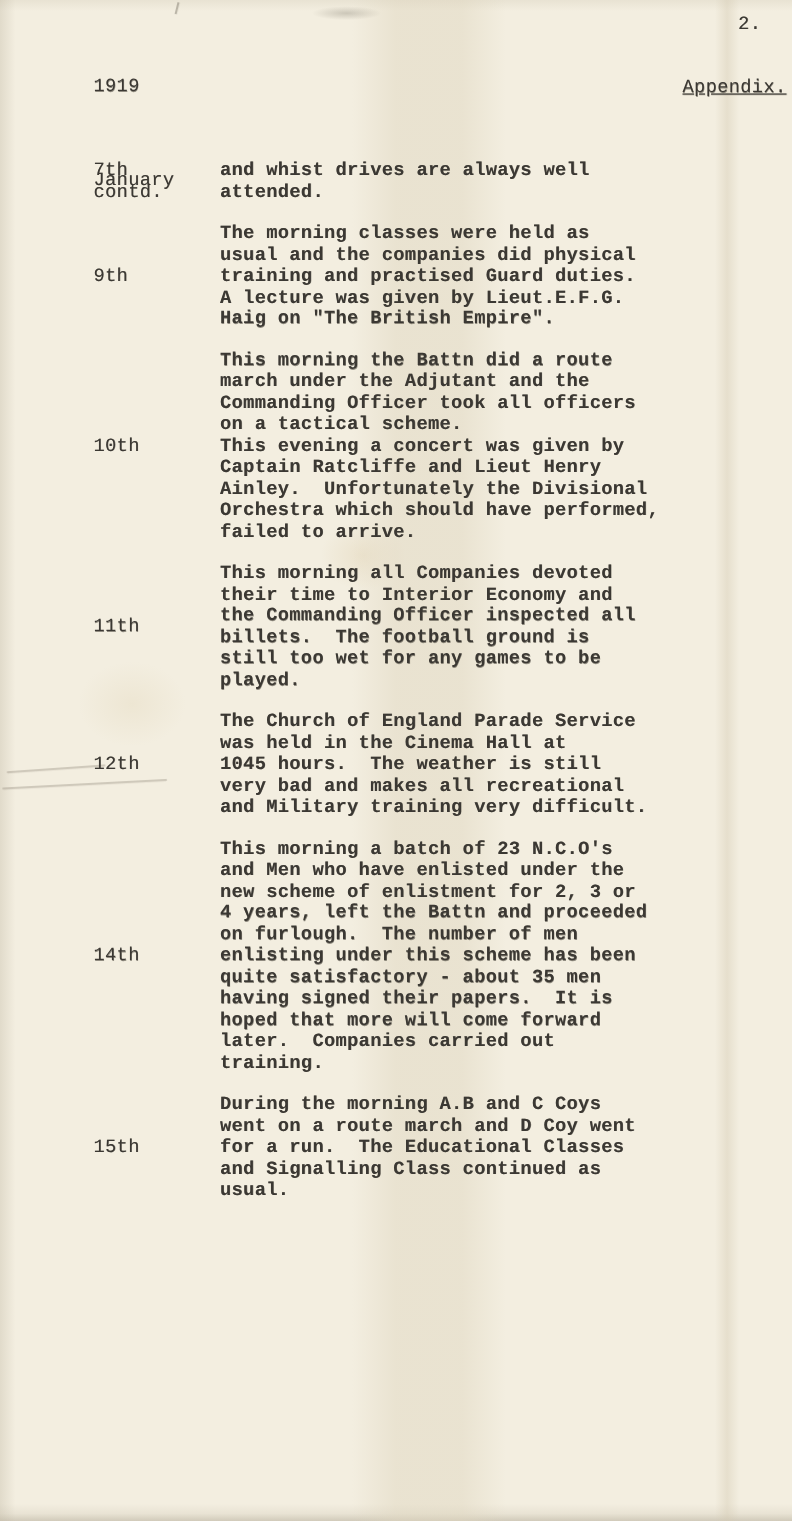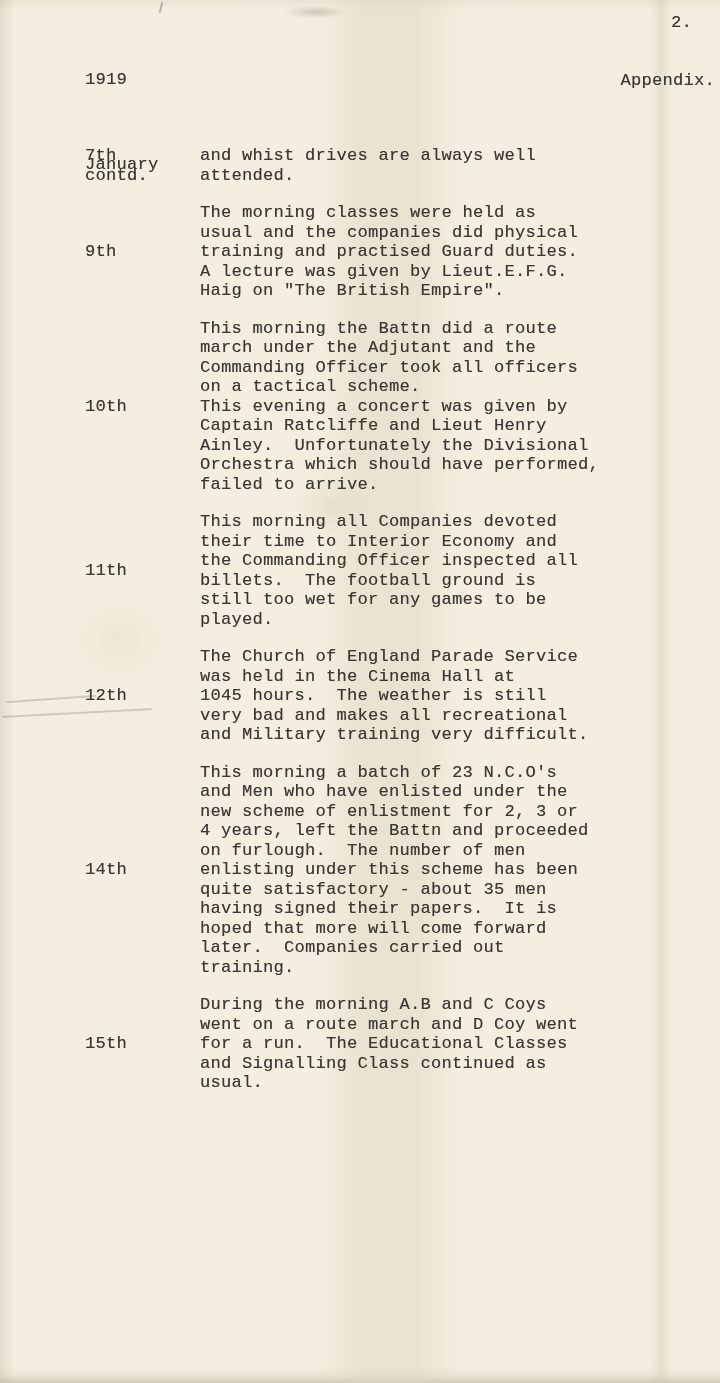--- a/index.html
+++ b/index.html
@@ -69,20 +69,21 @@
     top: 70px;
     left: 85px;
     white-space: pre;
   }
 
   .header-appendix {
     position: absolute;
     top: 71px;
     right: 5px;
     white-space: pre;
+    text-decoration: underline;
   }
 
   .month {
     position: absolute;
     top: 110px;
     left: 85px;
     white-space: pre;
     margin-top: 45px;
   }
 
@@ -100,20 +101,21 @@
   }
 
   .entry-date {
     width: 115px;
     flex-shrink: 0;
     white-space: pre;
   }
 
   .entry-text {
     white-space: pre;
+    font-weight: bold;
   }
 </style>
 </head>
 <body>
 
 <div class="page">
 
   <span class="slash-mark"></span>
   <span class="pencil-mark m1"></span>
   <span class="pencil-mark m2"></span>

